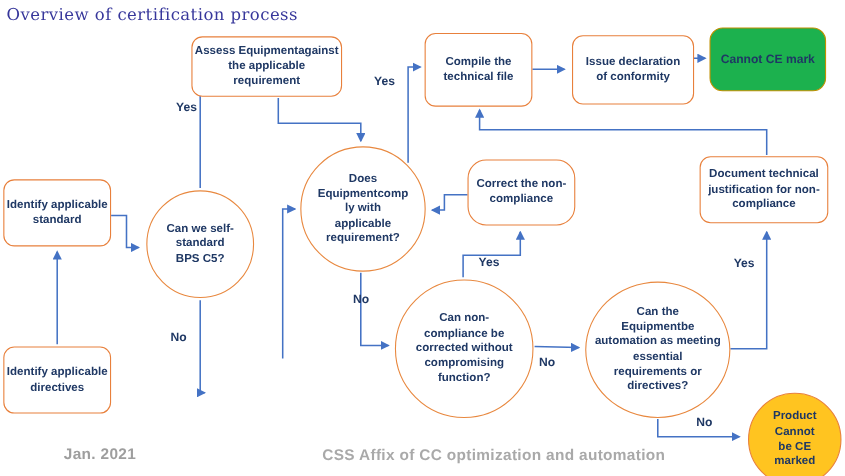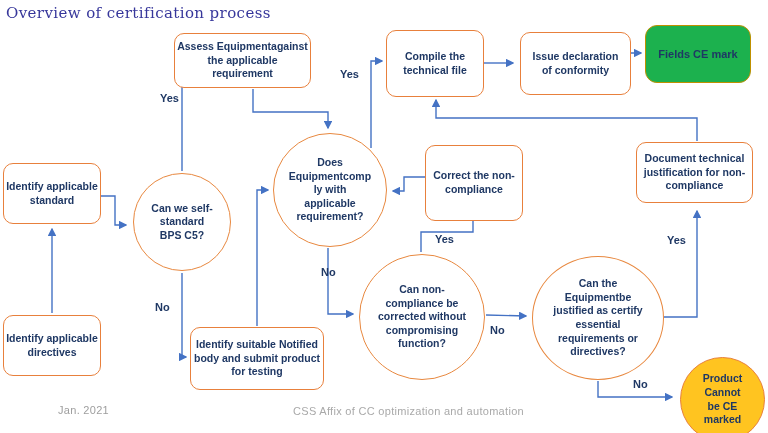--- a/index.html
+++ b/index.html
@@ -27,21 +27,21 @@
   .green-box{
     background:#1CB14E;border:1.5px solid #BF9000;border-radius:12px;font-size:11px;
   }
   .yellow-circle{
     background:#FFC420;border:1.5px solid #E8803C;border-radius:50%;
   }
   .edge-label{
     position:absolute;color:#1F3864;font-weight:700;font-size:11px;
   }
   .footer-text{
-    position:absolute;color:#9E9E9E;font-size:11px;letter-spacing:.3px;
+    position:absolute;color:#9E9E9E;font-size:14px;letter-spacing:.3px;font-weight:bold;
   }
   svg.connectors{position:absolute;left:0;top:0;pointer-events:none;}
   svg.connectors polyline{fill:none;stroke:#4472C4;stroke-width:1.4;}
 </style>
 </head>
 <body>
 
 <div class="canvas">
 
   <div class="title">Overview of certification process</div>
@@ -73,58 +73,55 @@
   <div class="node box" style="left:174px;top:33px;width:137px;height:55px;">Assess Equipmentagainst
 the applicable
 requirement</div>
 
   <div class="node box" style="left:386px;top:30px;width:98px;height:67px;">Compile the
 technical file</div>
 
   <div class="node box" style="left:520px;top:32px;width:111px;height:63px;">Issue declaration
 of conformity</div>
 
-  <div class="node green-box" style="left:645px;top:25px;width:106px;height:58px;">Fields CE mark</div>
+  <div class="node green-box" style="left:645px;top:25px;width:106px;height:58px;">Cannot CE mark</div>
 
   <div class="node box" style="left:3px;top:163px;width:98px;height:61px;">Identify applicable
 standard</div>
 
   <div class="node box" style="left:3px;top:315px;width:98px;height:61px;">Identify applicable
 directives</div>
 
-  <div class="node box" style="left:425px;top:145px;width:98px;height:76px;">Correct the non-
+  <div class="node box" style="left:425px;top:145px;width:98px;height:60px;border-radius:17px;">Correct the non-
 compliance</div>
 
   <div class="node box" style="left:636px;top:142px;width:117px;height:61px;">Document technical
 justification for non-
 compliance</div>
 
-  <div class="node box" style="left:190px;top:327px;width:134px;height:63px;">Identify suitable Notified
-body  and submit product
-for testing</div>
 
   <div class="node circle" style="left:133px;top:173px;width:98px;height:98px;">Can we self-
 standard
 BPS C5?</div>
 
   <div class="node circle" style="left:359px;top:254px;width:126px;height:126px;">Can non-
 compliance be
 corrected without
 compromising
 function?</div>
 
   <div class="node circle" style="left:273px;top:133px;width:114px;height:114px;">Does
 Equipmentcomp
 ly with
 applicable
 requirement?</div>
 
   <div class="node circle" style="left:532px;top:256px;width:132px;height:124px;">Can the
 Equipmentbe
-justified as certify
+automation as meeting
 essential
 requirements  or
 directives?</div>
 
   <div class="node yellow-circle" style="left:680px;top:357px;width:85px;height:85px;">Product
 Cannot
 be CE
 marked</div>
 
   <div class="edge-label" style="left:160px;top:92px;">Yes</div>

